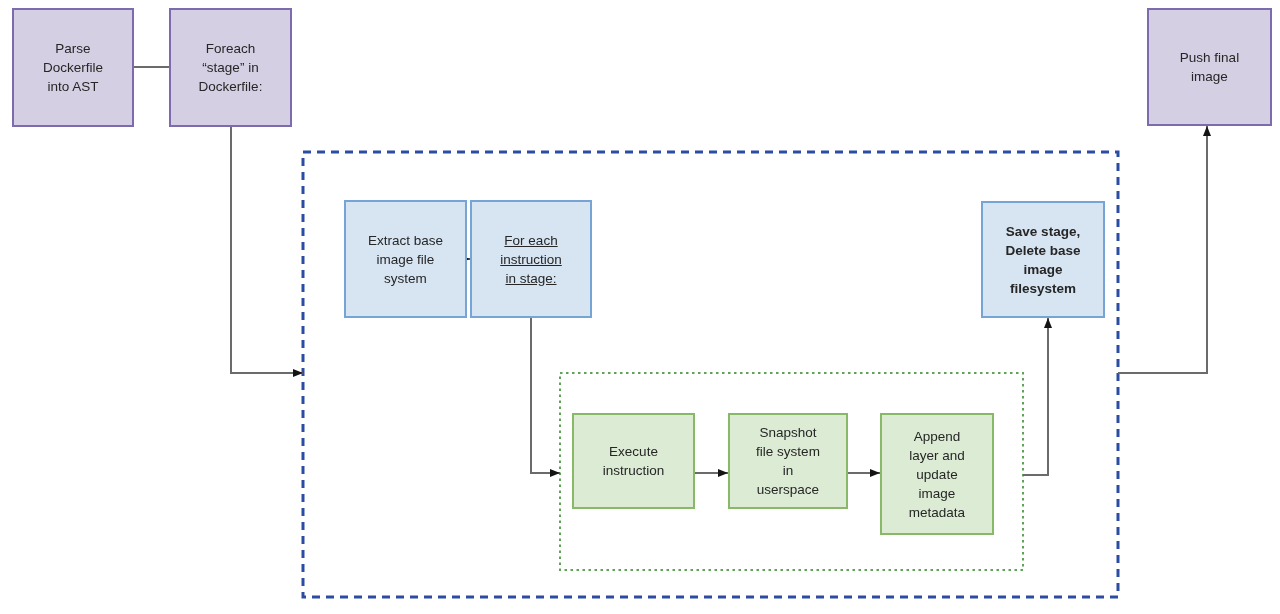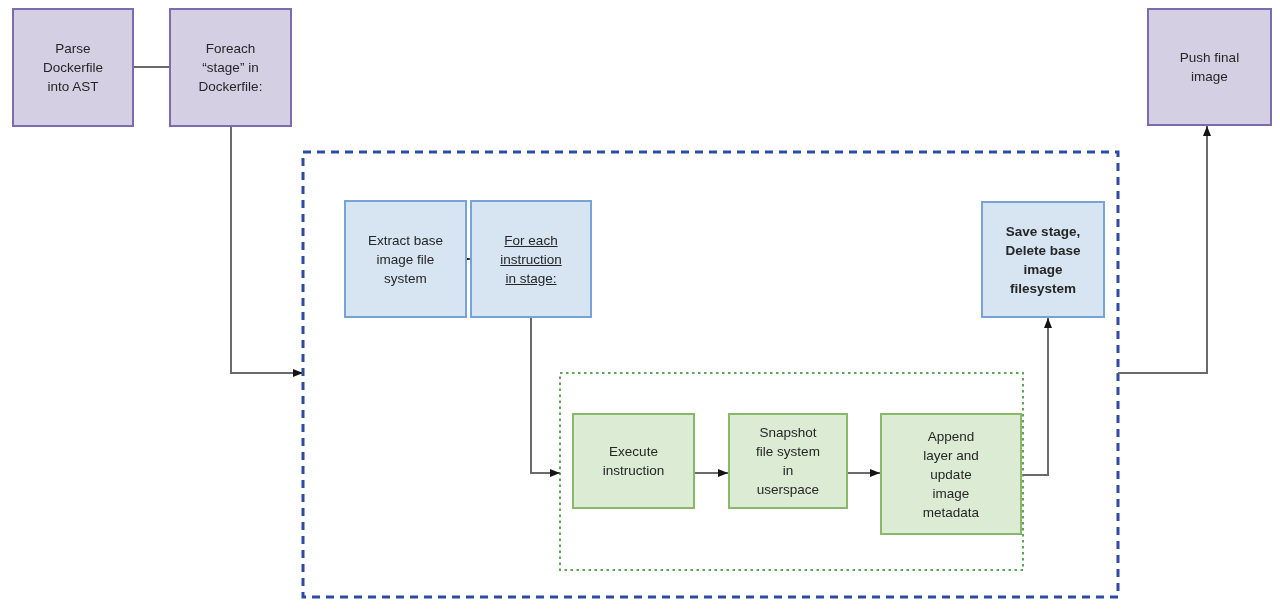--- a/index.html
+++ b/index.html
@@ -75,21 +75,21 @@
   }
   
   .n-parse        { left: 12px;    top: 8px;   width: 122px; height: 119px; }
   .n-foreach      { left: 169px;  top: 8px;   width: 123px; height: 119px; }
   .n-push         { left: 1147px; top: 8px;   width: 125px; height: 118px; }
   .n-extract      { left: 320px;  top: 200px; width: 123px; height: 118px; margin-left: 24px; }
   .n-forinstr     { left: 470px;  top: 200px; width: 122px; height: 118px; text-decoration: underline; }
   .n-save         { left: 981px;  top: 201px; width: 124px; height: 117px; font-weight: bold; }
   .n-execute      { left: 572px;  top: 413px; width: 123px; height: 96px; }
   .n-snapshot     { left: 728px;  top: 413px; width: 120px; height: 96px; }
-  .n-append       { left: 880px;  top: 413px; width: 142px; height: 122px; }
+  .n-append       { left: 880px;  top: 413px; width: 114px; height: 122px; }
 </style>
 </head>
 <body>
 
 <div class="canvas">
 
   <svg class="wires" width="1280" height="614" viewBox="0 0 1280 614">
     <defs>
       <marker id="arrow" viewBox="0 0 10 8" refX="10" refY="4" markerWidth="10" markerHeight="8" markerUnits="userSpaceOnUse" orient="auto">
         <path class="arrowhead" d="M0,0 L10,4 L0,8 Z"></path>

